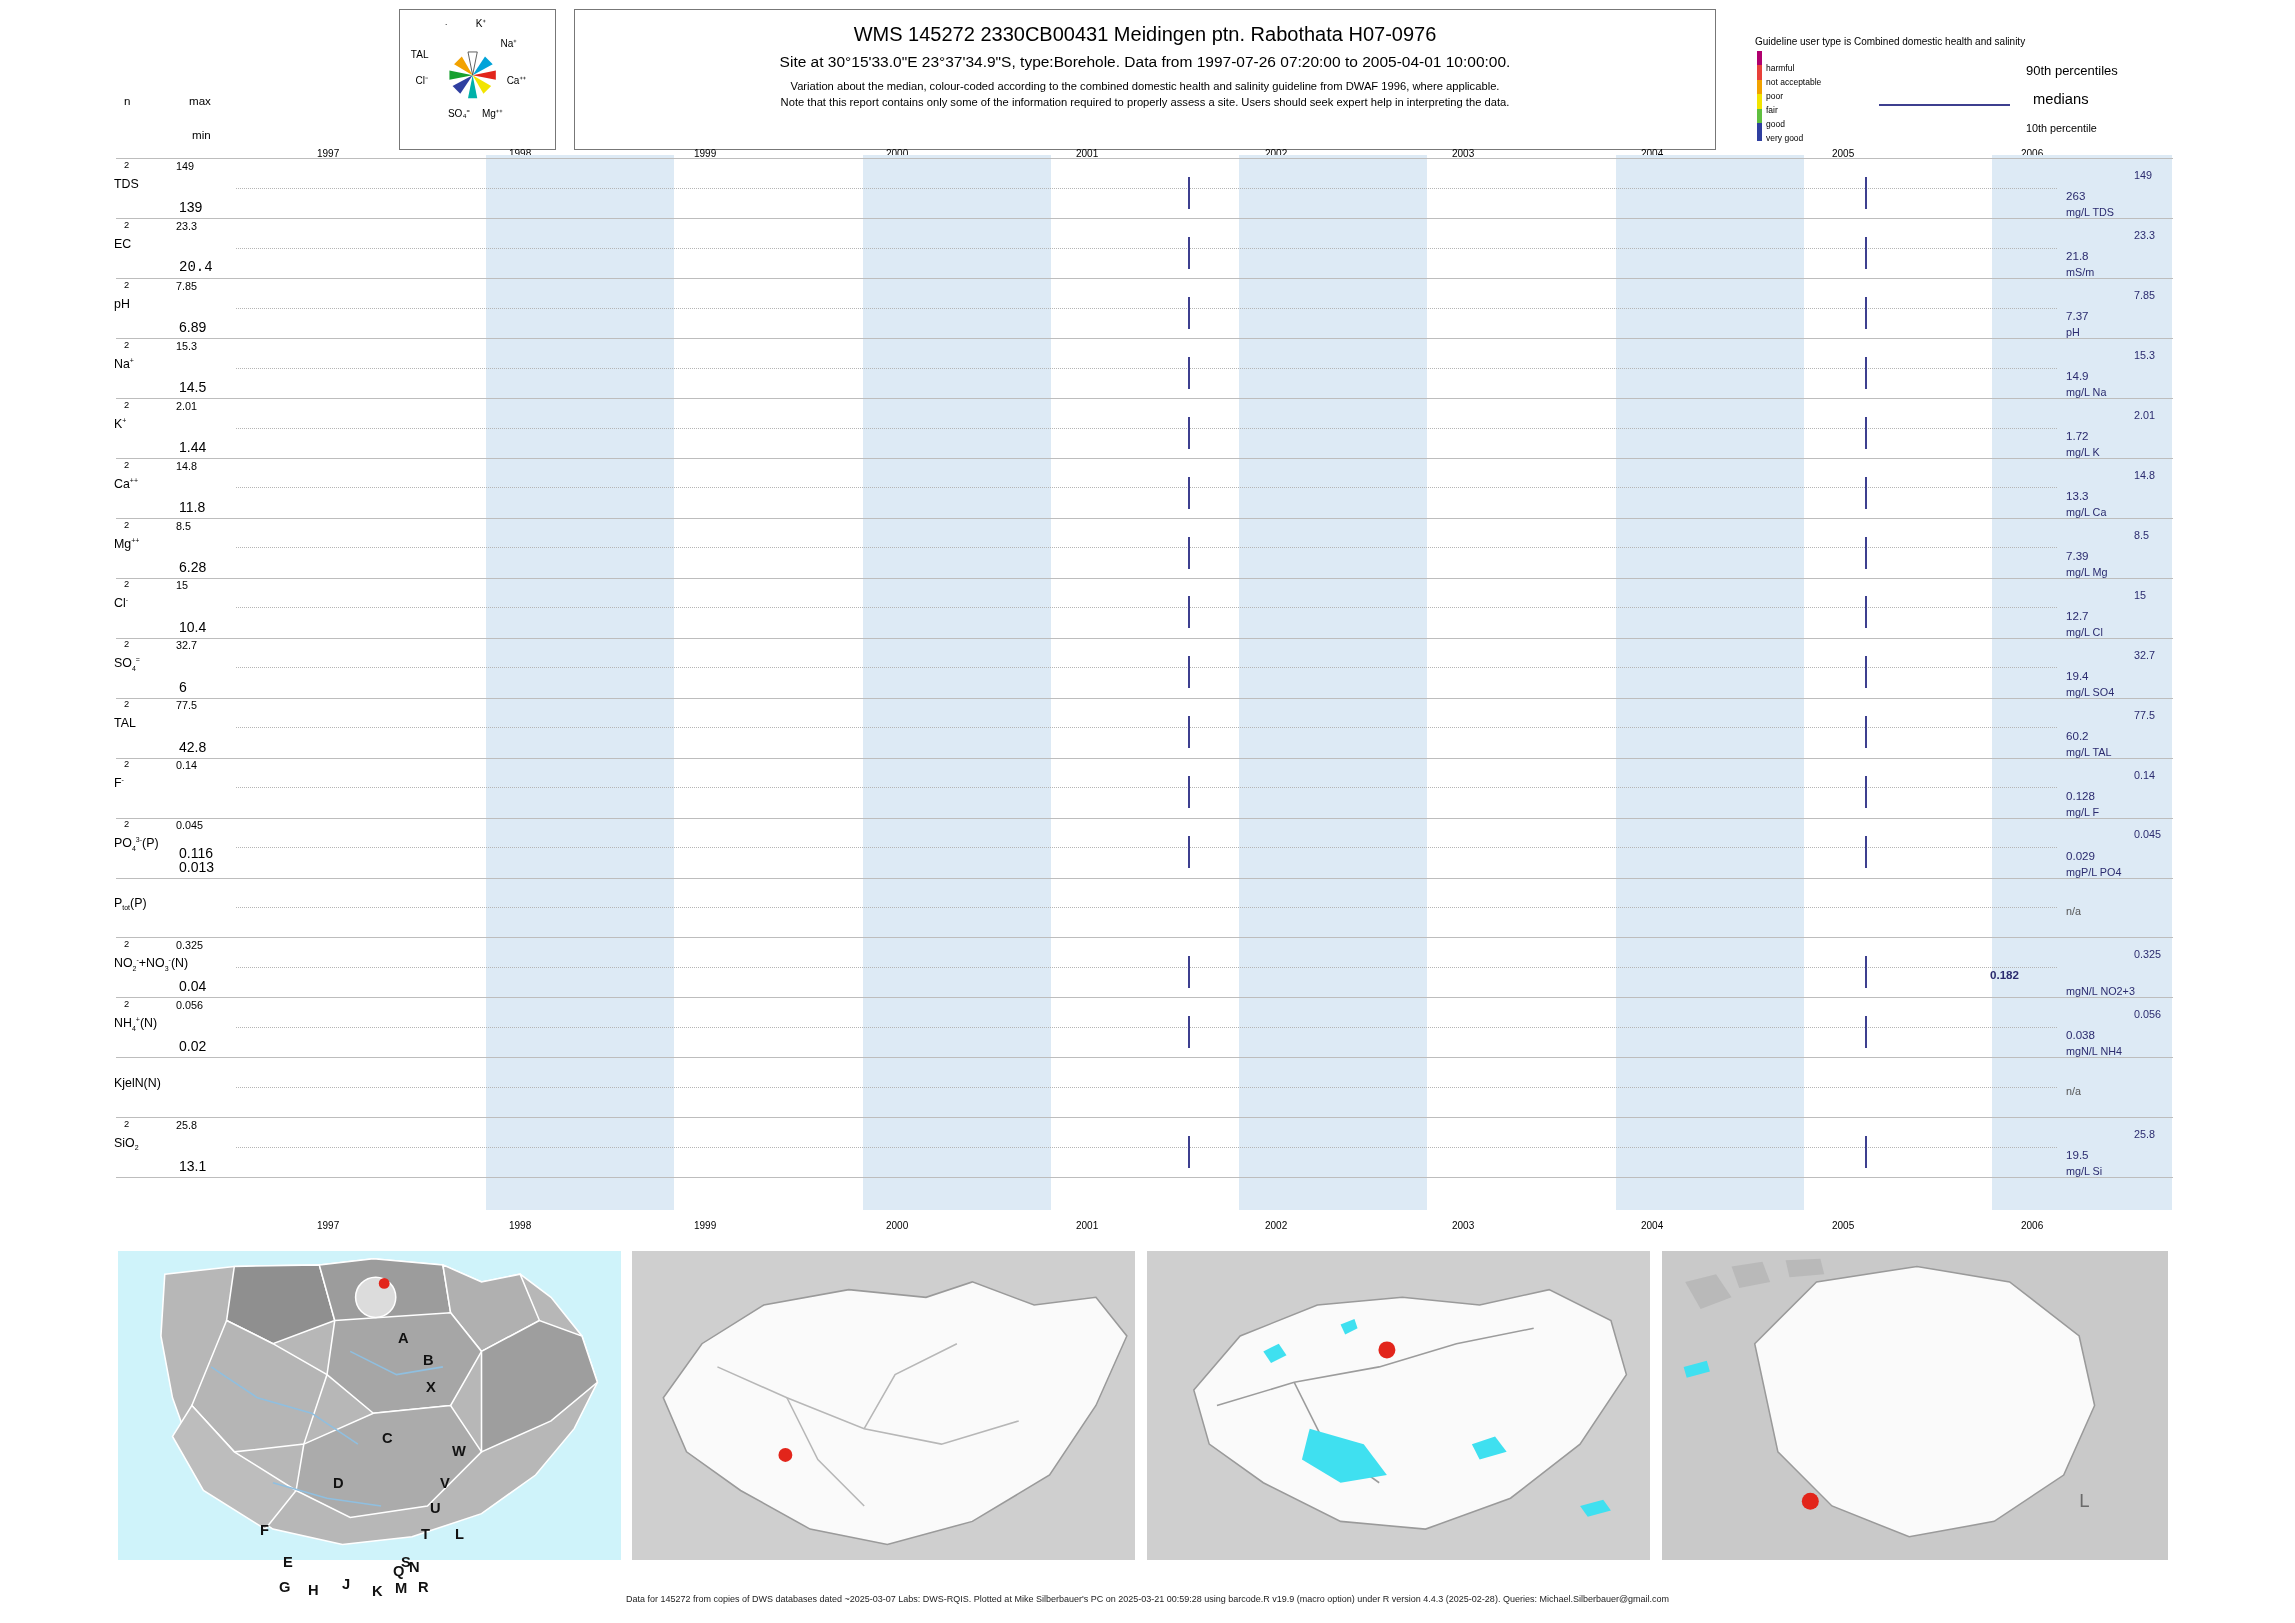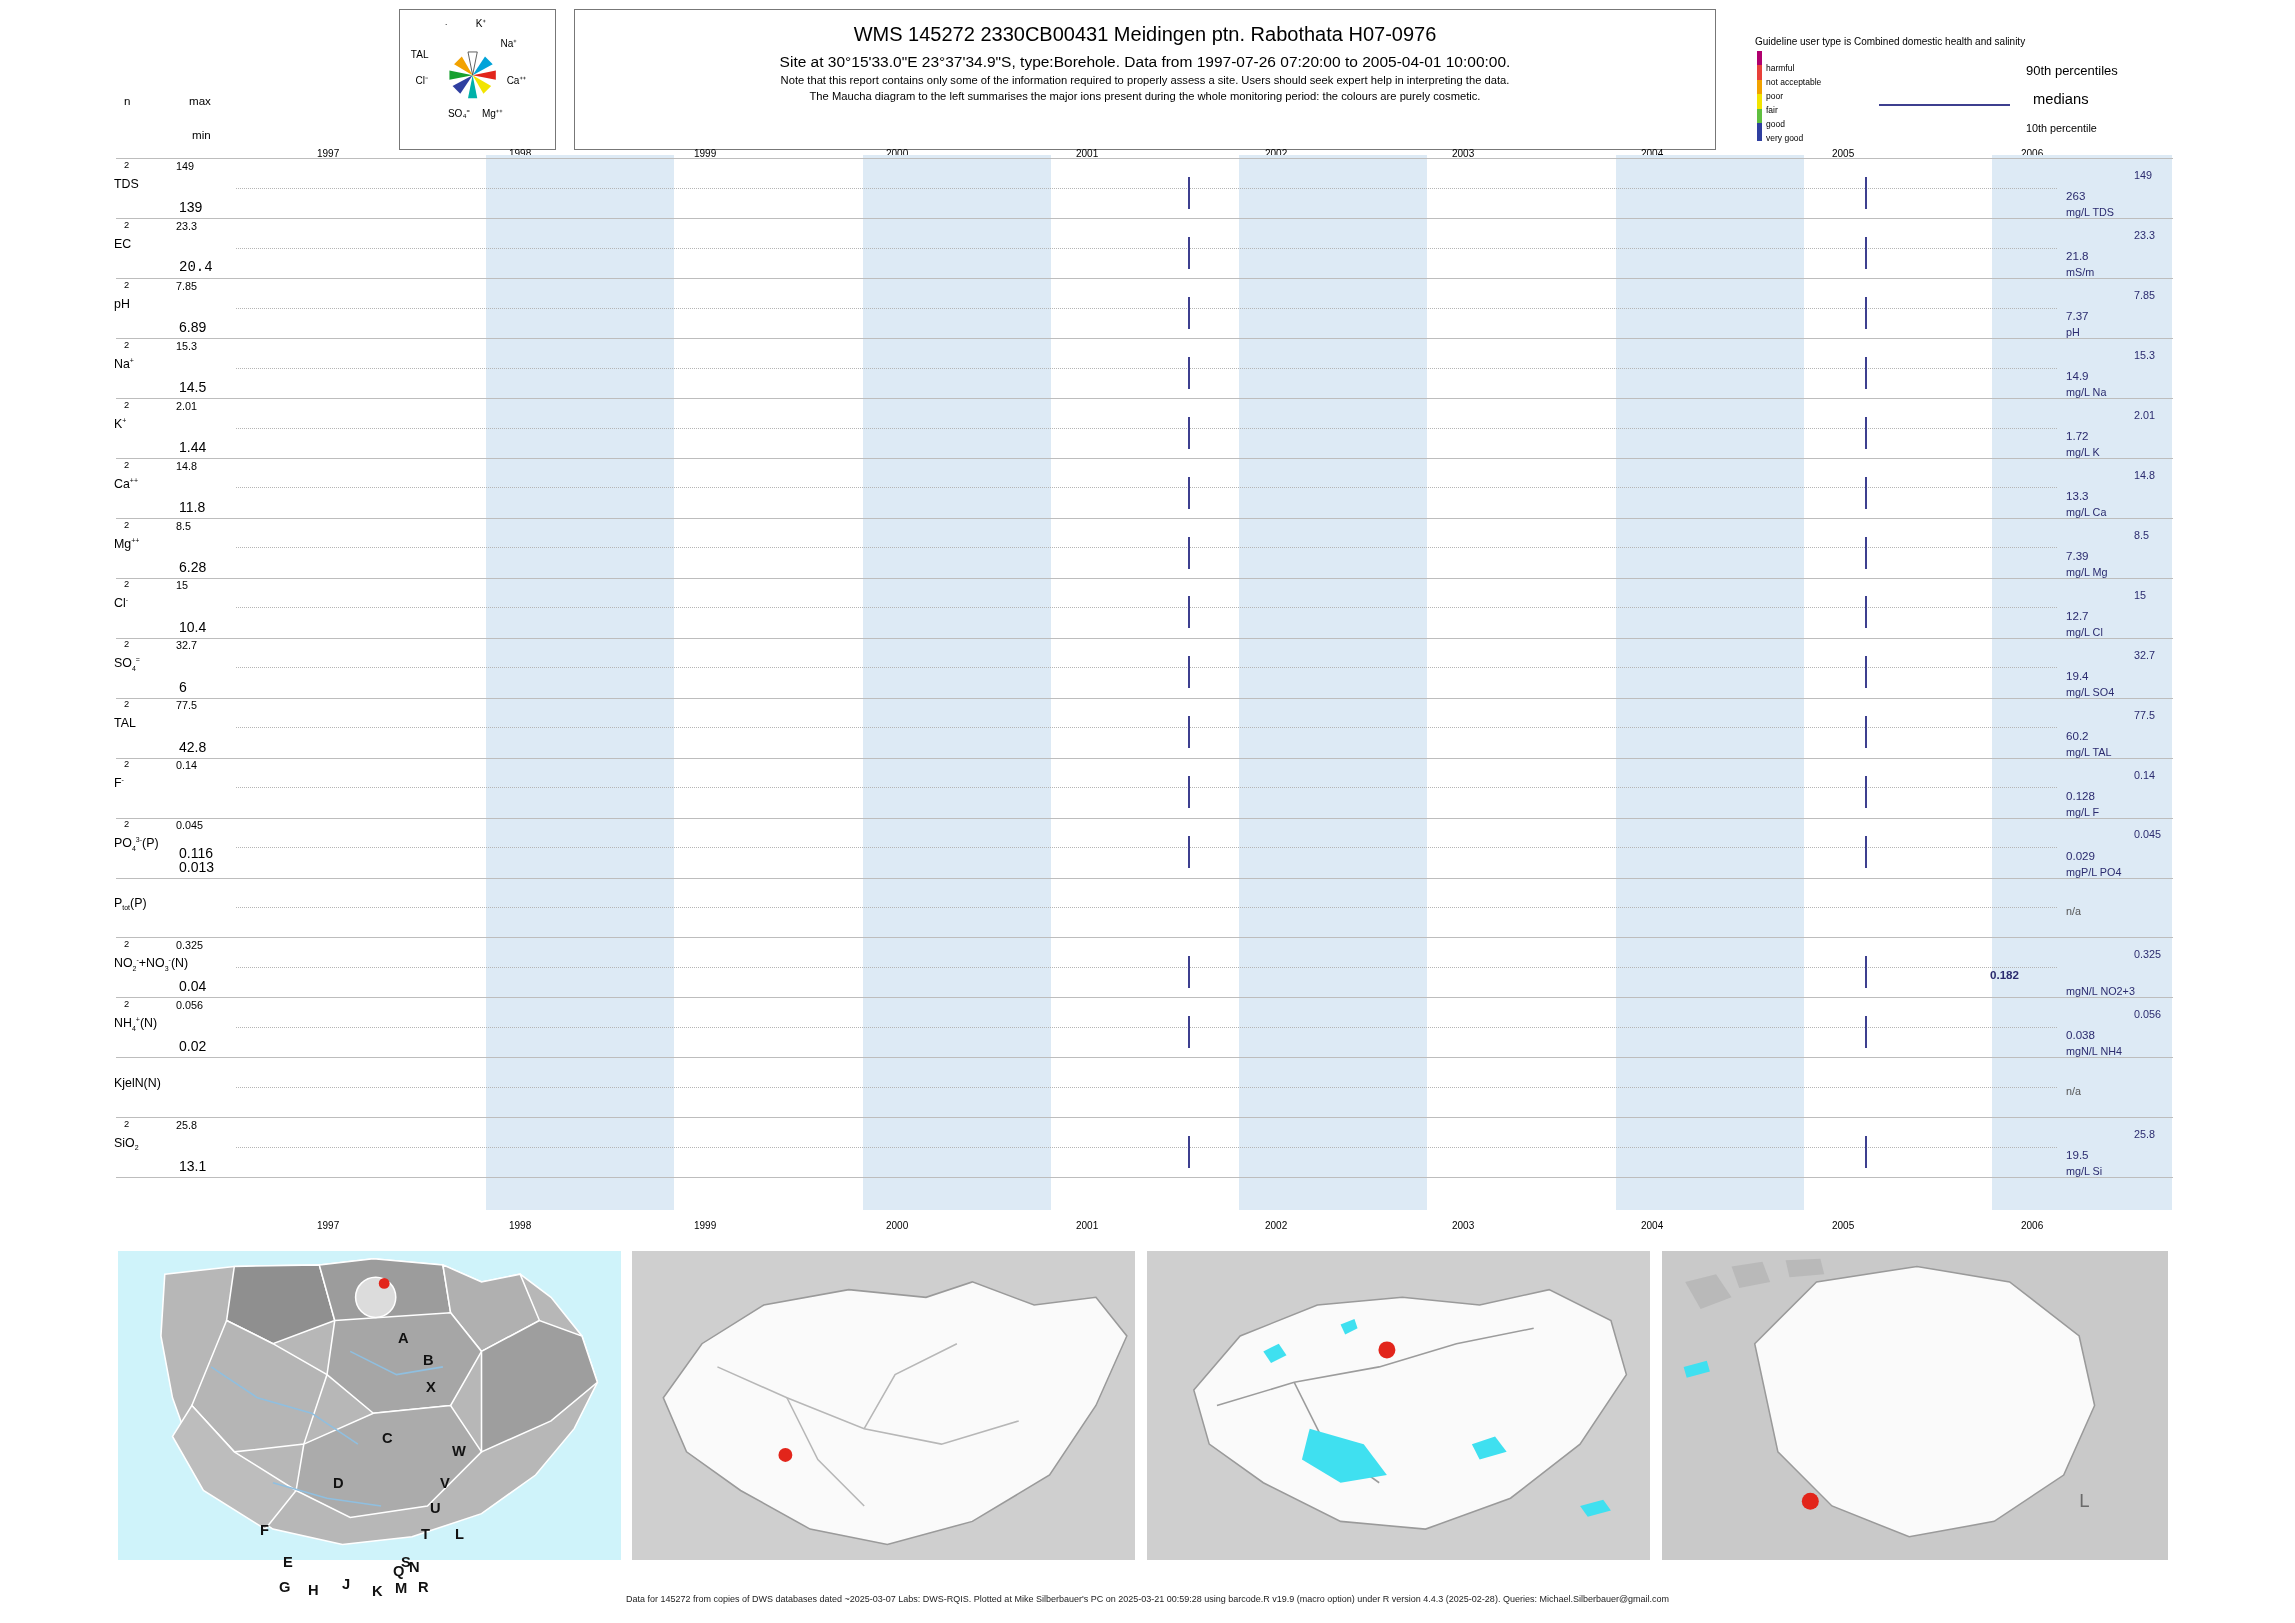--- a/index.html
+++ b/index.html
@@ -62,22 +62,22 @@
       <polygon points="0,0 -16,24 -26,14" fill="#2f3fa0"></polygon>
       <polygon points="0,0 -30,6 -30,-6" fill="#16a02f"></polygon>
       <polygon points="0,0 -24,-14 -14,-24" fill="#f2a200"></polygon>
     </g>
   </svg>
 </div>
 
 <div class="abs" id="title-box">
   <div class="t1">WMS 145272 2330CB00431 Meidingen ptn. Rabothata H07-0976</div>
   <div class="t2">Site at 30°15'33.0"E 23°37'34.9"S, type:Borehole.  Data from 1997-07-26 07:20:00 to 2005-04-01 10:00:00.</div>
+  <div class="t3">Variation about the median,  colour-coded according to the combined domestic health and salinity guideline from DWAF 1996, where applicable.</div>
   <div class="t3" style="margin-top:1.5px">Note that this report contains only some of the information required to properly assess a site. Users should seek expert help in interpreting the data.</div>
-  <div class="t3" style="margin-top:1.5px">The Maucha diagram to the left summarises the major ions present during the whole monitoring period: the colours are purely cosmetic.</div>
 </div>
 
 <div class="abs hdr-small" style="left:1755px;top:36px;">Guideline user type is Combined domestic health and salinity</div>
 <div class="gbar"></div>
 <div class="glab" style="top:63px">harmful</div>
 <div class="glab" style="top:77px">not acceptable</div>
 <div class="glab" style="top:91px">poor</div>
 <div class="glab" style="top:105px">fair</div>
 <div class="glab" style="top:119px">good</div>
 <div class="glab" style="top:133px">very good</div>

